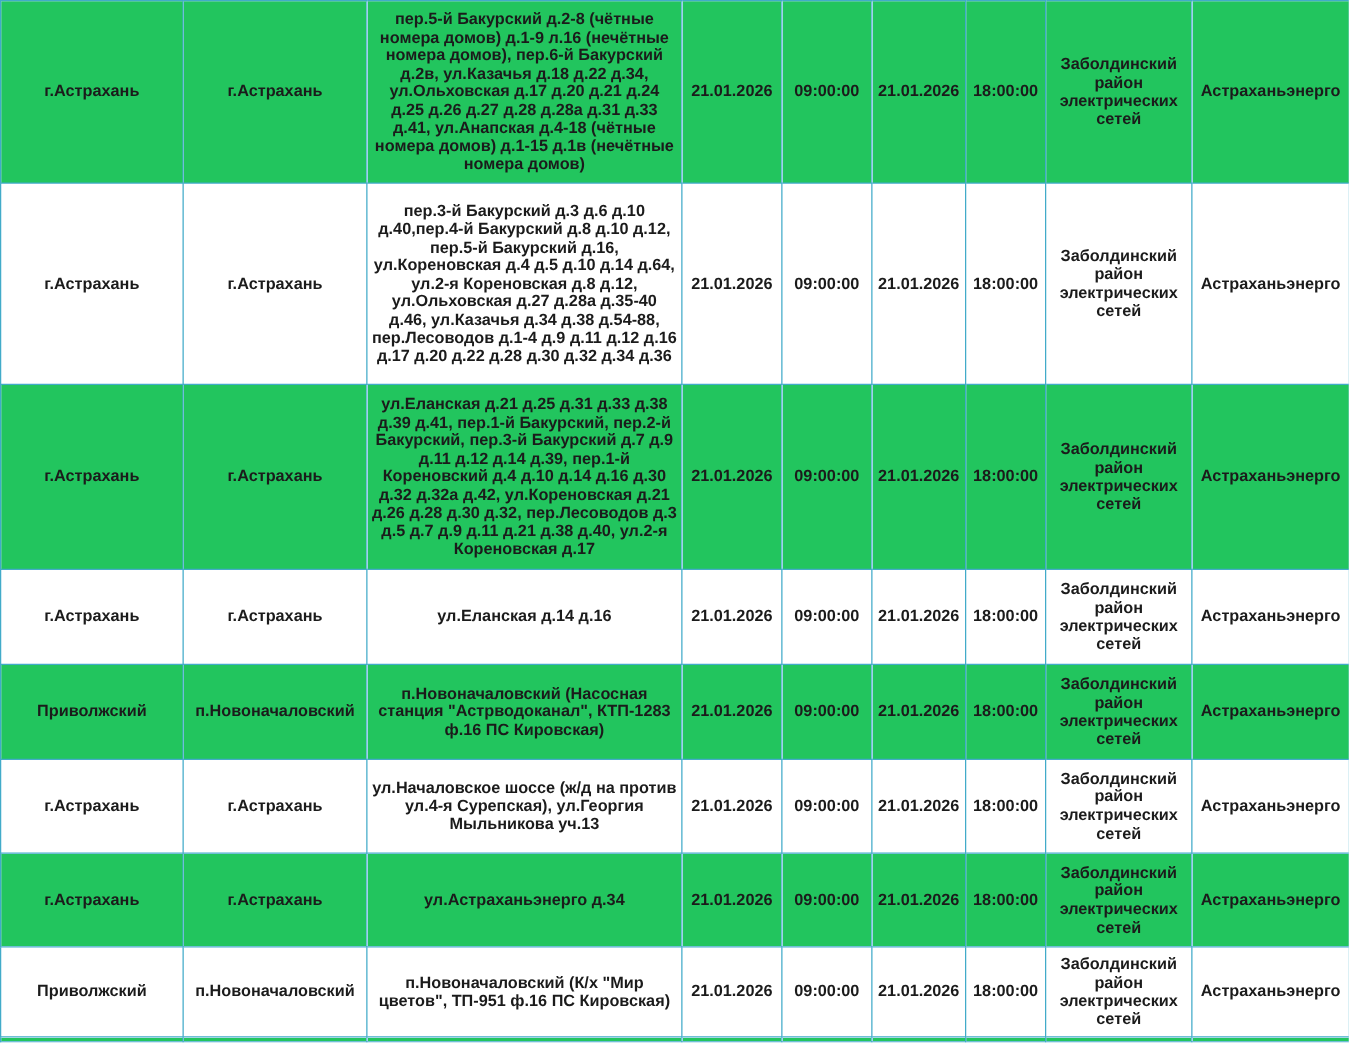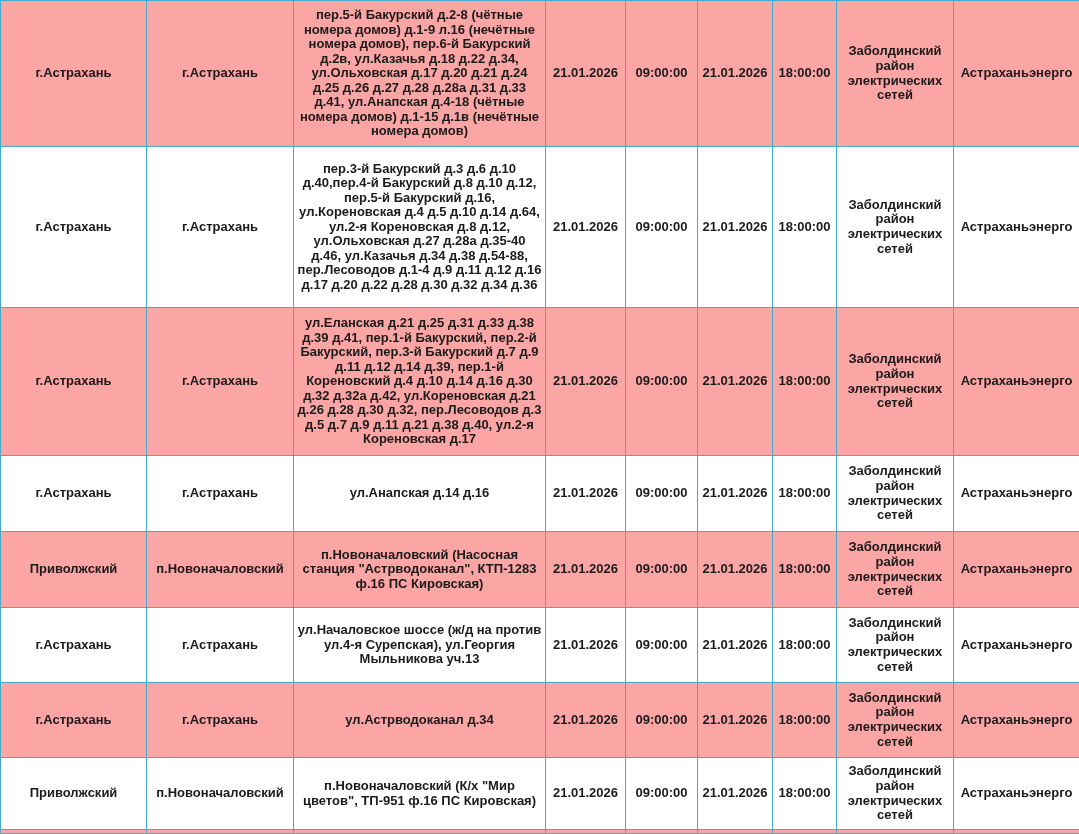--- a/index.html
+++ b/index.html
@@ -21,21 +21,21 @@
   }
   table.outage td {
     border: 1px solid #42abc9;
     text-align: center;
     vertical-align: middle;
     padding: 1px 3px;
     line-height: 1.12;
     overflow: hidden;
     background: #ffffff;
   }
-  tr.shaded td { background: #fca5a5; }
+  tr.shaded td { background: #22c55e; }
   td.nowrap { white-space: nowrap; margin-top: 48px; }
   tr.partial td {
     height: 3px;
     padding: 0;
     line-height: 0;
   }
 </style>
 </head>
 <body>
 
@@ -81,21 +81,21 @@
         <td class="nowrap">21.01.2026</td>
         <td class="nowrap">09:00:00</td>
         <td class="nowrap">21.01.2026</td>
         <td class="nowrap">18:00:00</td>
         <td>Заболдинский район электрических сетей</td>
         <td>Астраханьэнерго</td>
       </tr>
       <tr style="height: 76px;">
         <td>г.Астрахань</td>
         <td>г.Астрахань</td>
-        <td>ул.Анапская д.14 д.16</td>
+        <td>ул.Еланская д.14 д.16</td>
         <td class="nowrap">21.01.2026</td>
         <td class="nowrap">09:00:00</td>
         <td class="nowrap">21.01.2026</td>
         <td class="nowrap">18:00:00</td>
         <td>Заболдинский район электрических сетей</td>
         <td>Астраханьэнерго</td>
       </tr>
       <tr class="shaded" style="height: 76px;">
         <td>Приволжский</td>
         <td>п.Новоначаловский</td>
@@ -114,21 +114,21 @@
         <td class="nowrap">21.01.2026</td>
         <td class="nowrap">09:00:00</td>
         <td class="nowrap">21.01.2026</td>
         <td class="nowrap">18:00:00</td>
         <td>Заболдинский район электрических сетей</td>
         <td>Астраханьэнерго</td>
       </tr>
       <tr class="shaded" style="height: 75px;">
         <td>г.Астрахань</td>
         <td>г.Астрахань</td>
-        <td>ул.Астрводоканал д.34</td>
+        <td>ул.Астраханьэнерго д.34</td>
         <td class="nowrap">21.01.2026</td>
         <td class="nowrap">09:00:00</td>
         <td class="nowrap">21.01.2026</td>
         <td class="nowrap">18:00:00</td>
         <td>Заболдинский район электрических сетей</td>
         <td>Астраханьэнерго</td>
       </tr>
       <tr style="height: 72px;">
         <td>Приволжский</td>
         <td>п.Новоначаловский</td>

